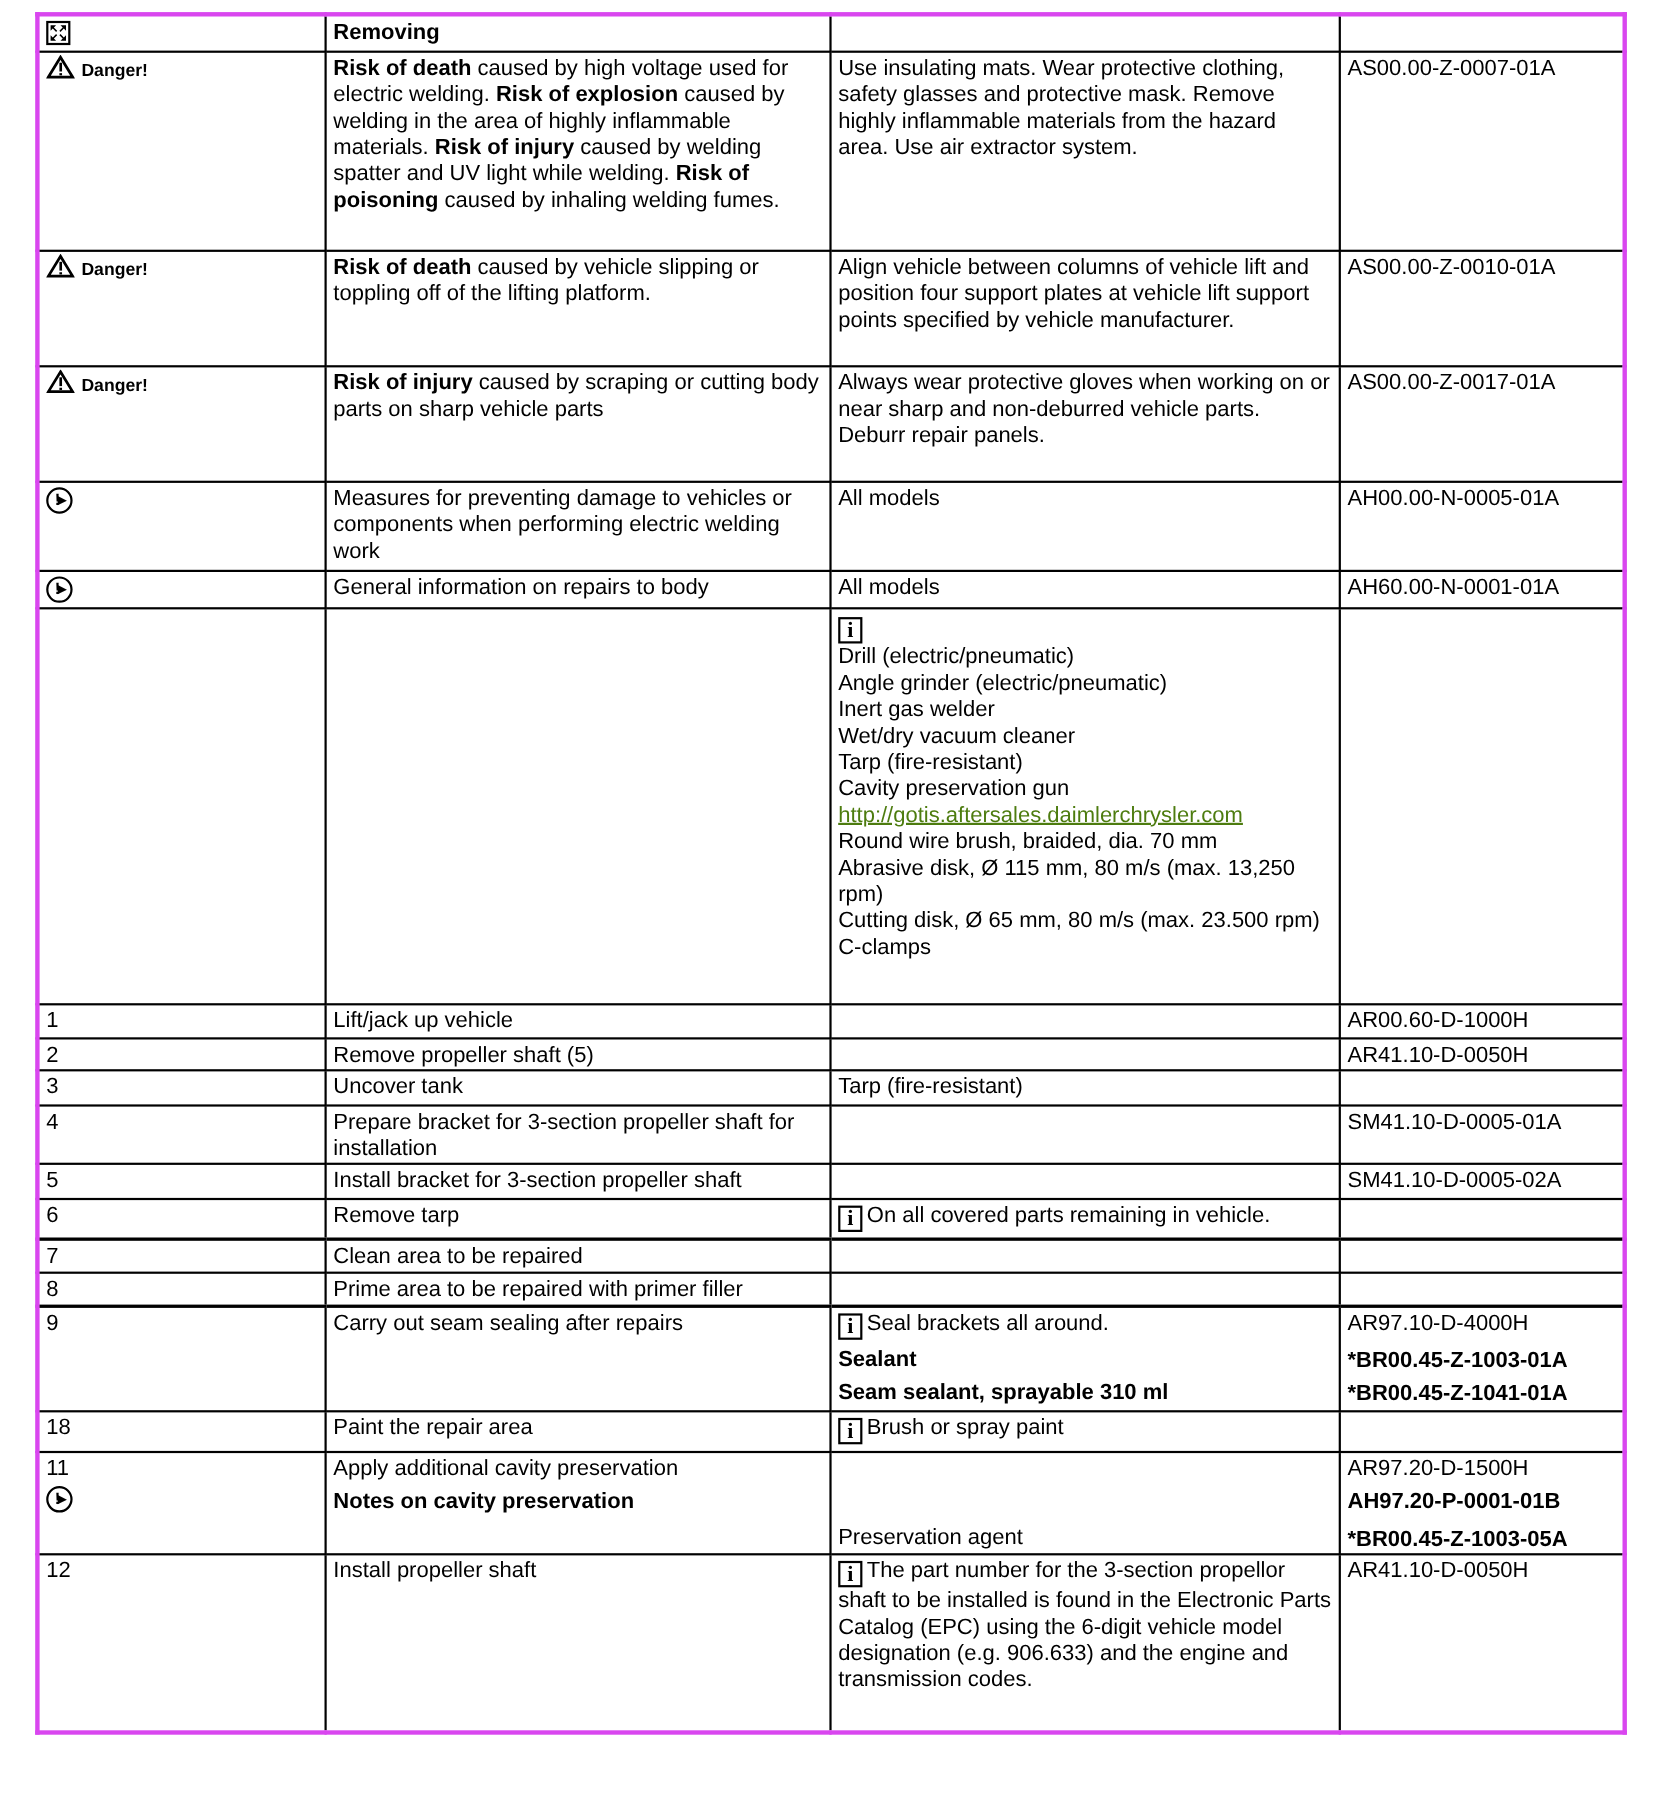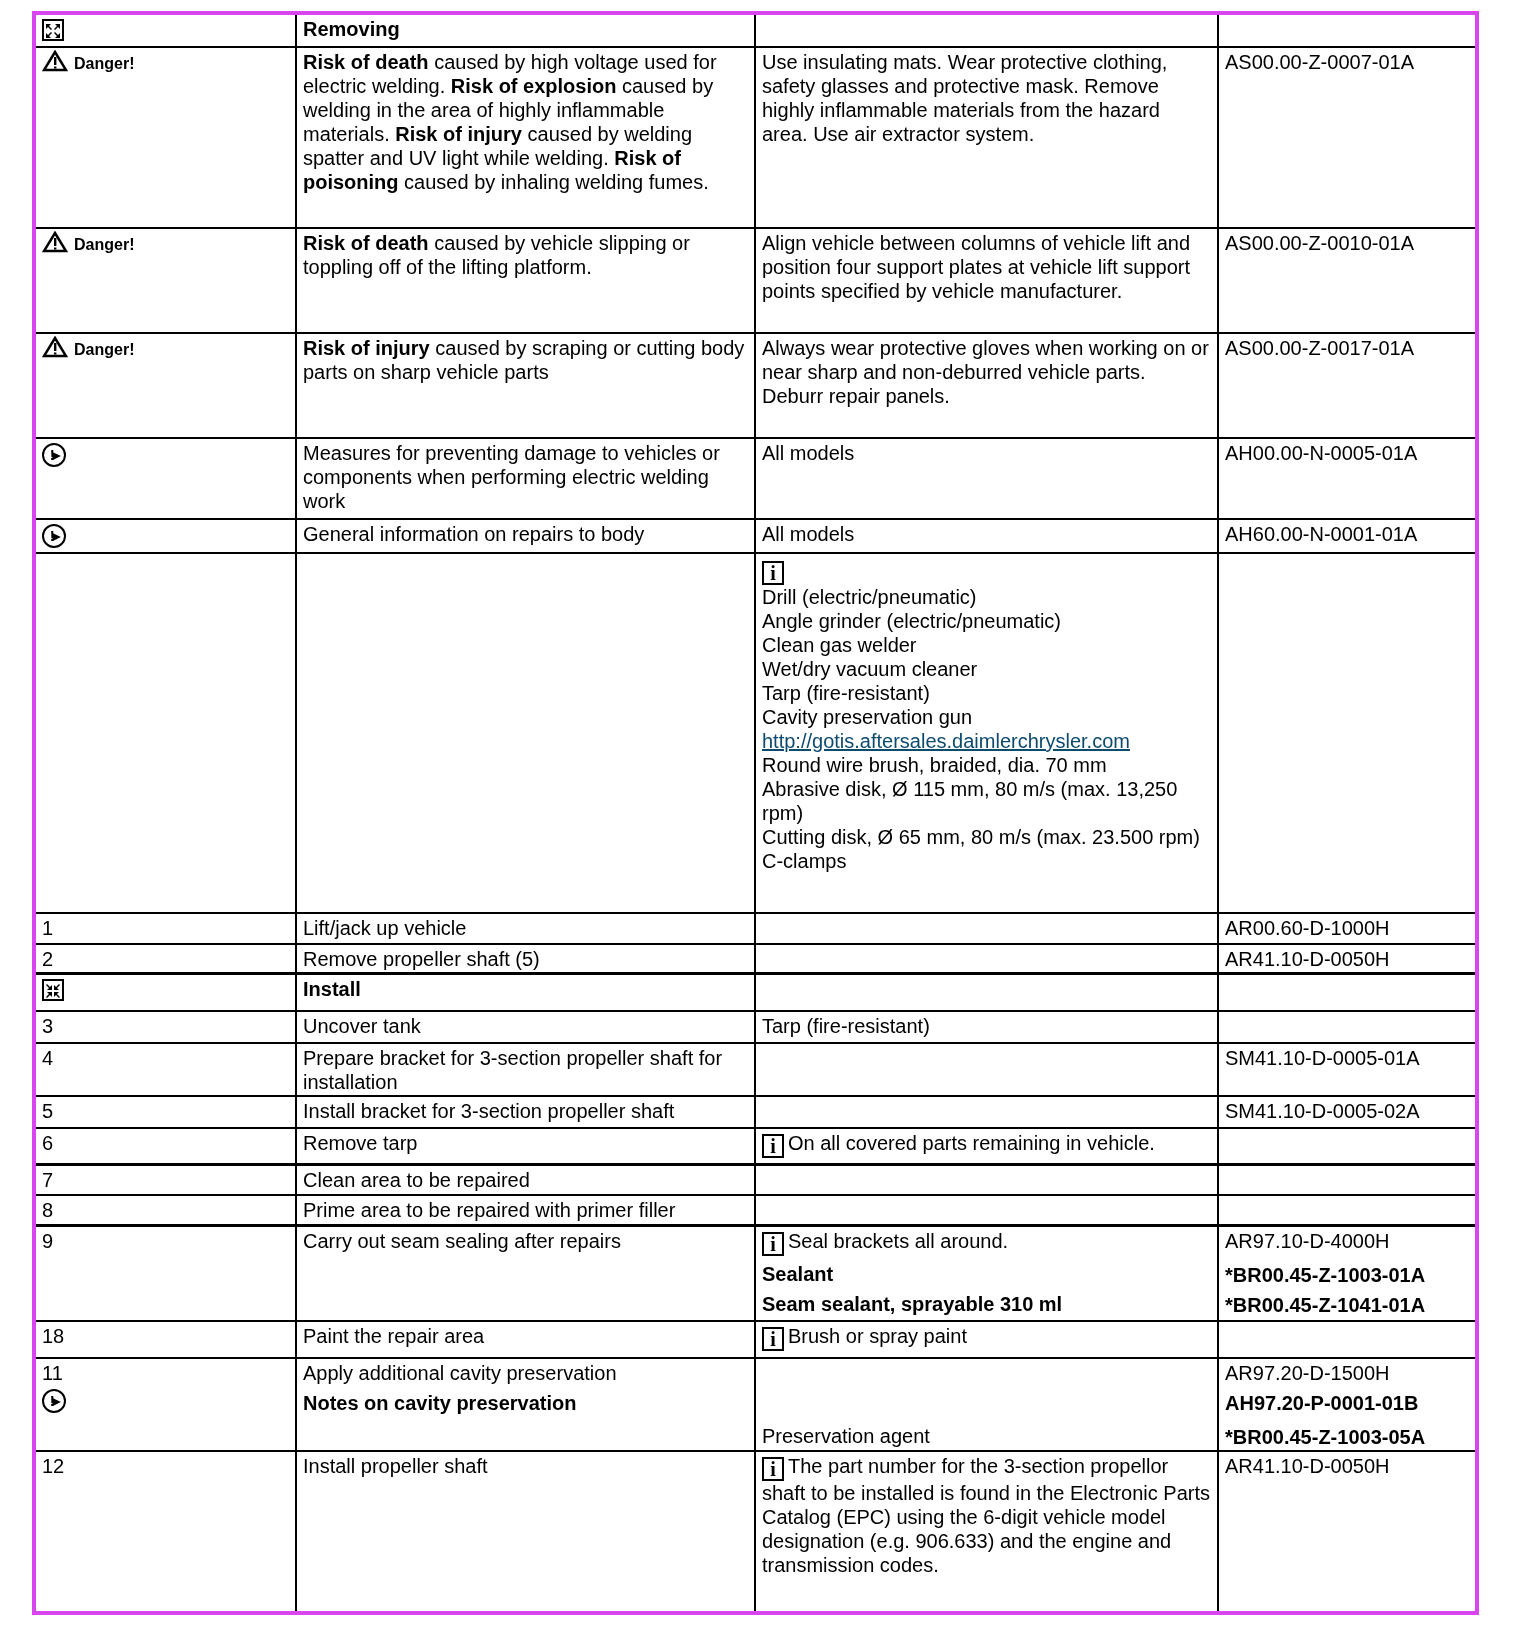--- a/index.html
+++ b/index.html
@@ -9,21 +9,21 @@
   col.c1 { width:262px; } col.c2 { width:459px; } col.c3 { width:463px; } col.c4 { width:259px; }
   tr.thick td { border-top:3px solid #000; }
   .b { font-weight:bold; }
   .line { display:block; }
   .gap { display:block; margin-top:6px;font-weight:bold; }
   .icon-box { display:inline-block; width:22px; height:22px; border:2px solid #000; box-sizing:border-box; position:relative; vertical-align:-4px; }
   .icon-info { display:inline-block; width:22px; height:24px; border:2px solid #000; box-sizing:border-box; text-align:center; font-family:"Liberation Serif", serif; font-weight:bold; font-size:20px; line-height:20px; vertical-align:-3px; margin-right:4px; }
   .icon-circle { display:inline-block; width:24px; height:24px; border:2px solid #000; border-radius:50%; box-sizing:border-box; text-align:center; font-weight:bold; font-size:15px; line-height:20px; letter-spacing:-2px; }
   .warn { display:inline-block; vertical-align:-3px; margin-right:6px; }
   .danger-label { font-weight:bold; font-size:16px; }
-  a.link { color:#0c4a6e; text-decoration:underline; }
+  a.link { color:#4d7c0f; text-decoration:underline; }
 </style>
 </head>
 <body>
 
 <table class="doc">
   <colgroup>
       <col class="c1">
       <col class="c2">
       <col class="c3">
       <col class="c4">
@@ -105,21 +105,21 @@
     <td>AH60.00-N-0001-01A</td>
   </tr>
 
   <tr style="height:360px">
     <td></td>
     <td></td>
     <td style="padding-top:4px">
       <span class="icon-info">i</span>
       <span class="line">Drill (electric/pneumatic)</span>
       <span class="line">Angle grinder (electric/pneumatic)</span>
-      <span class="line">Clean gas welder</span>
+      <span class="line">Inert gas welder</span>
       <span class="line">Wet/dry vacuum cleaner</span>
       <span class="line">Tarp (fire-resistant)</span>
       <span class="line">Cavity preservation gun</span>
       <a class="line link">http://gotis.aftersales.daimlerchrysler.com</a>
       <span class="line">Round wire brush, braided, dia. 70 mm</span>
       <span class="line">Abrasive disk, Ø 115 mm, 80 m/s (max. 13,250 rpm)</span>
       <span class="line">Cutting disk, Ø  65 mm, 80 m/s (max. 23.500 rpm)</span>
       <span class="line">C-clamps</span>
     </td>
     <td></td>
@@ -132,32 +132,20 @@
     <td>AR00.60-D-1000H</td>
   </tr>
 
   <tr style="height:29px">
     <td>2</td>
     <td>Remove propeller shaft (5)</td>
     <td></td>
     <td>AR41.10-D-0050H</td>
   </tr>
 
-  <tr class="thick" style="height:38px">
-    <td>
-      <span class="icon-box">
-        <svg width="18" height="18" viewBox="0 0 18 18">
-              <path d="M8 8 L3 8 L5 6 L2 3 L3 2 L6 5 L8 3Z M10 8 L15 8 L13 6 L16 3 L15 2 L12 5 L10 3Z M8 10 L3 10 L5 12 L2 15 L3 16 L6 13 L8 15Z M10 10 L15 10 L13 12 L16 15 L15 16 L12 13 L10 15Z" fill="#000"></path>
-            </svg>
-      </span>
-    </td>
-    <td class="b">Install</td>
-    <td></td>
-    <td></td>
-  </tr>
 
   <tr style="height:32px">
     <td>3</td>
     <td>Uncover tank</td>
     <td>Tarp (fire-resistant)</td>
     <td></td>
   </tr>
 
   <tr style="height:53px">
     <td>4</td>

